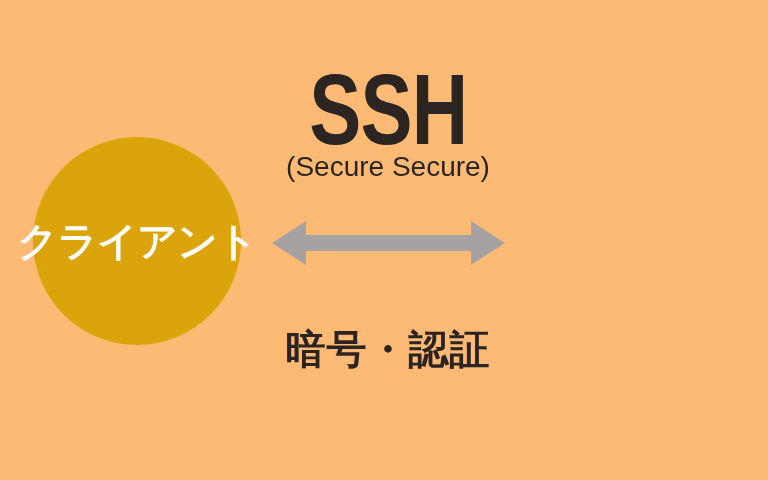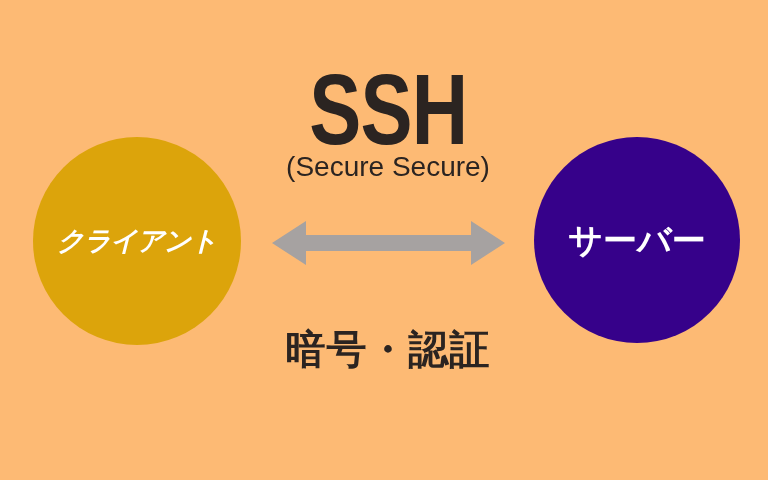--- a/index.html
+++ b/index.html
@@ -68,21 +68,21 @@
     width: 206px;
     height: 206px;
     background: #36018A;
   }
   .node-label {
     color: #ffffff;
     font-weight: 700;
     white-space: nowrap;
     line-height: 1;
   }
-  .node-client .node-label { font-size: 27px; letter-spacing: -1px; font-style: italic; }
+  .node-client .node-label { font-size: 40px; letter-spacing: -1px; }
   .node-server .node-label { font-size: 34px; letter-spacing: 0px; }
   .arrow {
     position: absolute;
     left: 272px;
     top: 221px;
     width: 233px;
     height: 44px;
     display: block;
   }
   .caption-row {
@@ -118,21 +118,18 @@
   </div>
 
   <div class="node node-client" style="background-color: rgb(220, 164, 11);">
     <span class="node-label" style="color: rgb(255, 255, 255);">クライアント</span>
   </div>
 
   <svg class="arrow" viewBox="0 0 233 44" xmlns="http://www.w3.org/2000/svg">
     <polygon fill="#A6A2A1" points="0,22 34,0 34,14 199,14 199,0 233,22 199,44 199,30 34,30 34,44"></polygon>
   </svg>
 
-  <div class="node node-server" style="background-color: rgb(54, 1, 138);">
-    <span class="node-label" style="color: rgb(255, 255, 255);">サーバー</span>
-  </div>
 
   <div class="caption-row">
     <span class="caption" style="color: rgb(43, 36, 33);">暗号・認証</span>
   </div>
 
 </div>
 
 </body></html>

